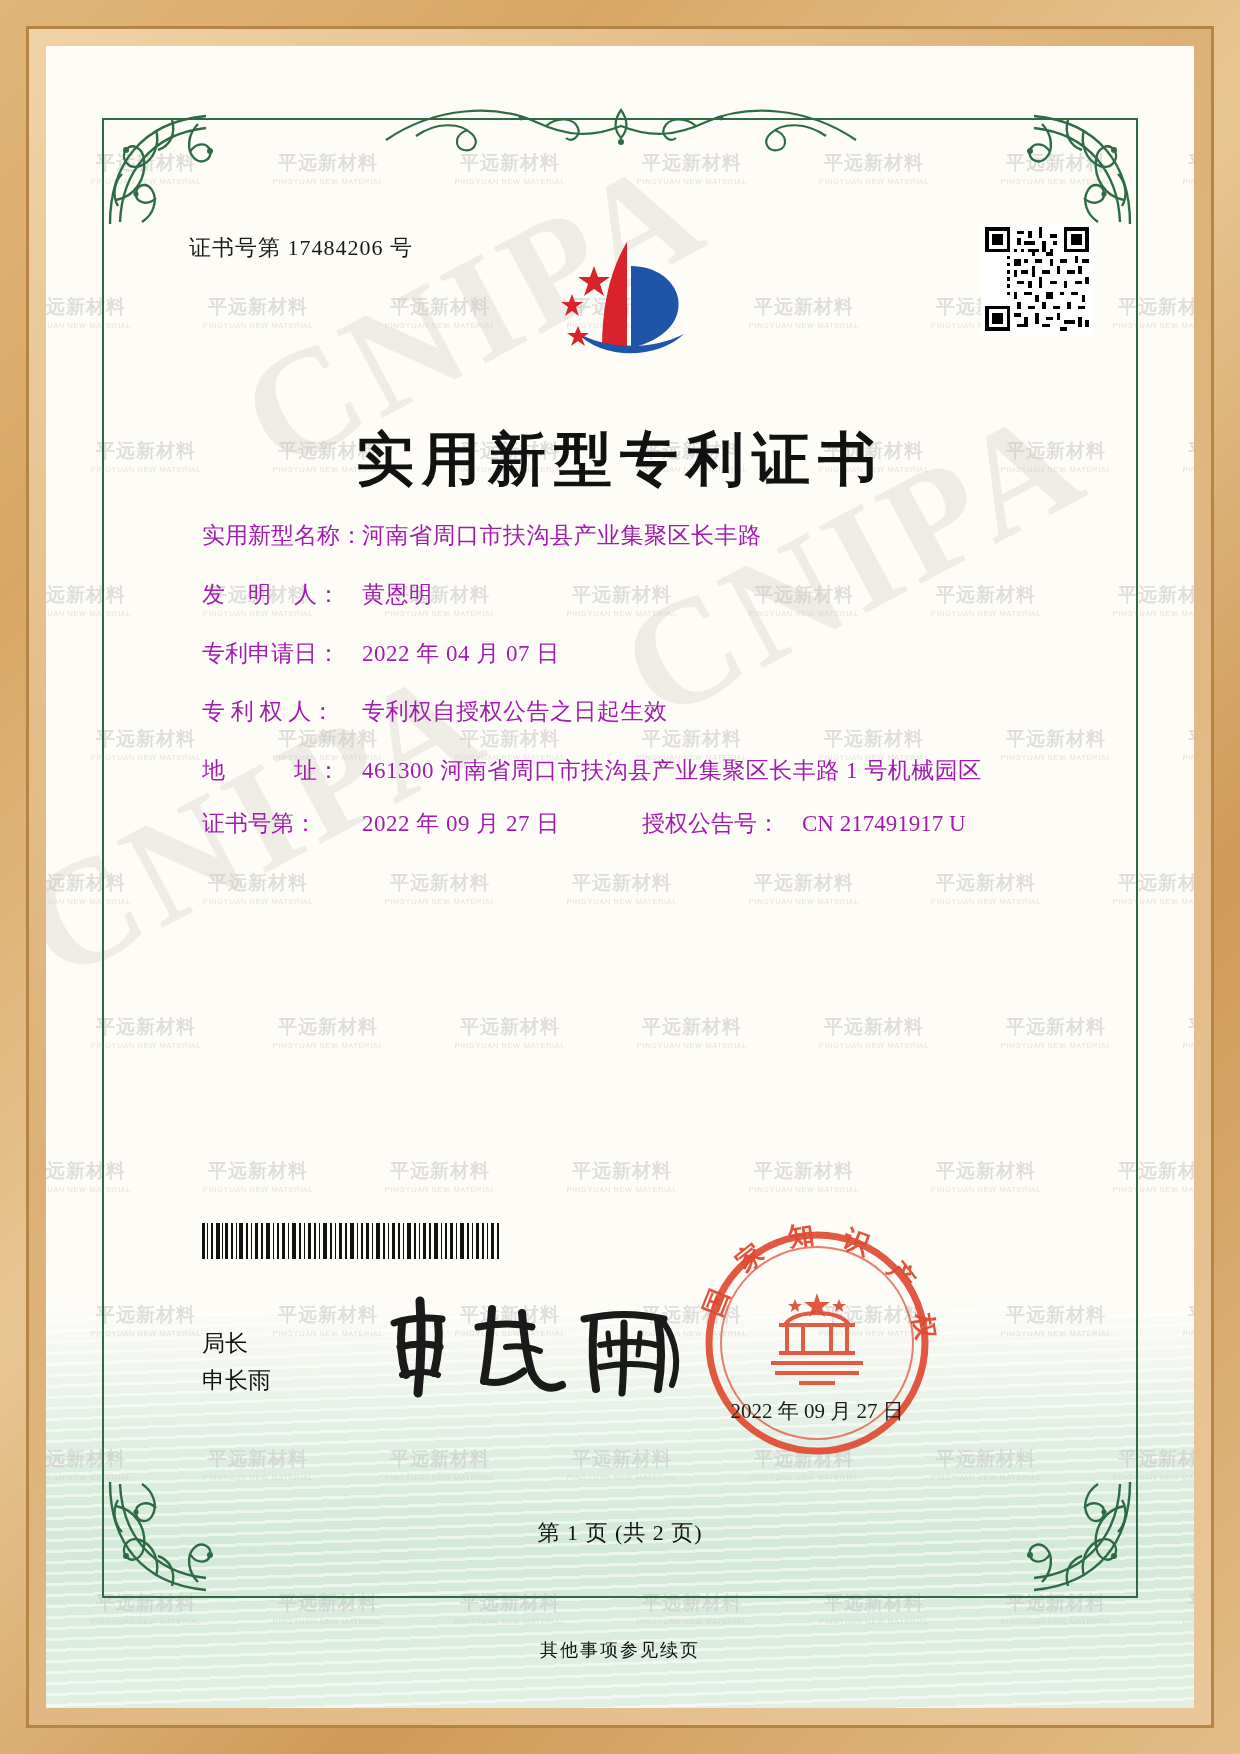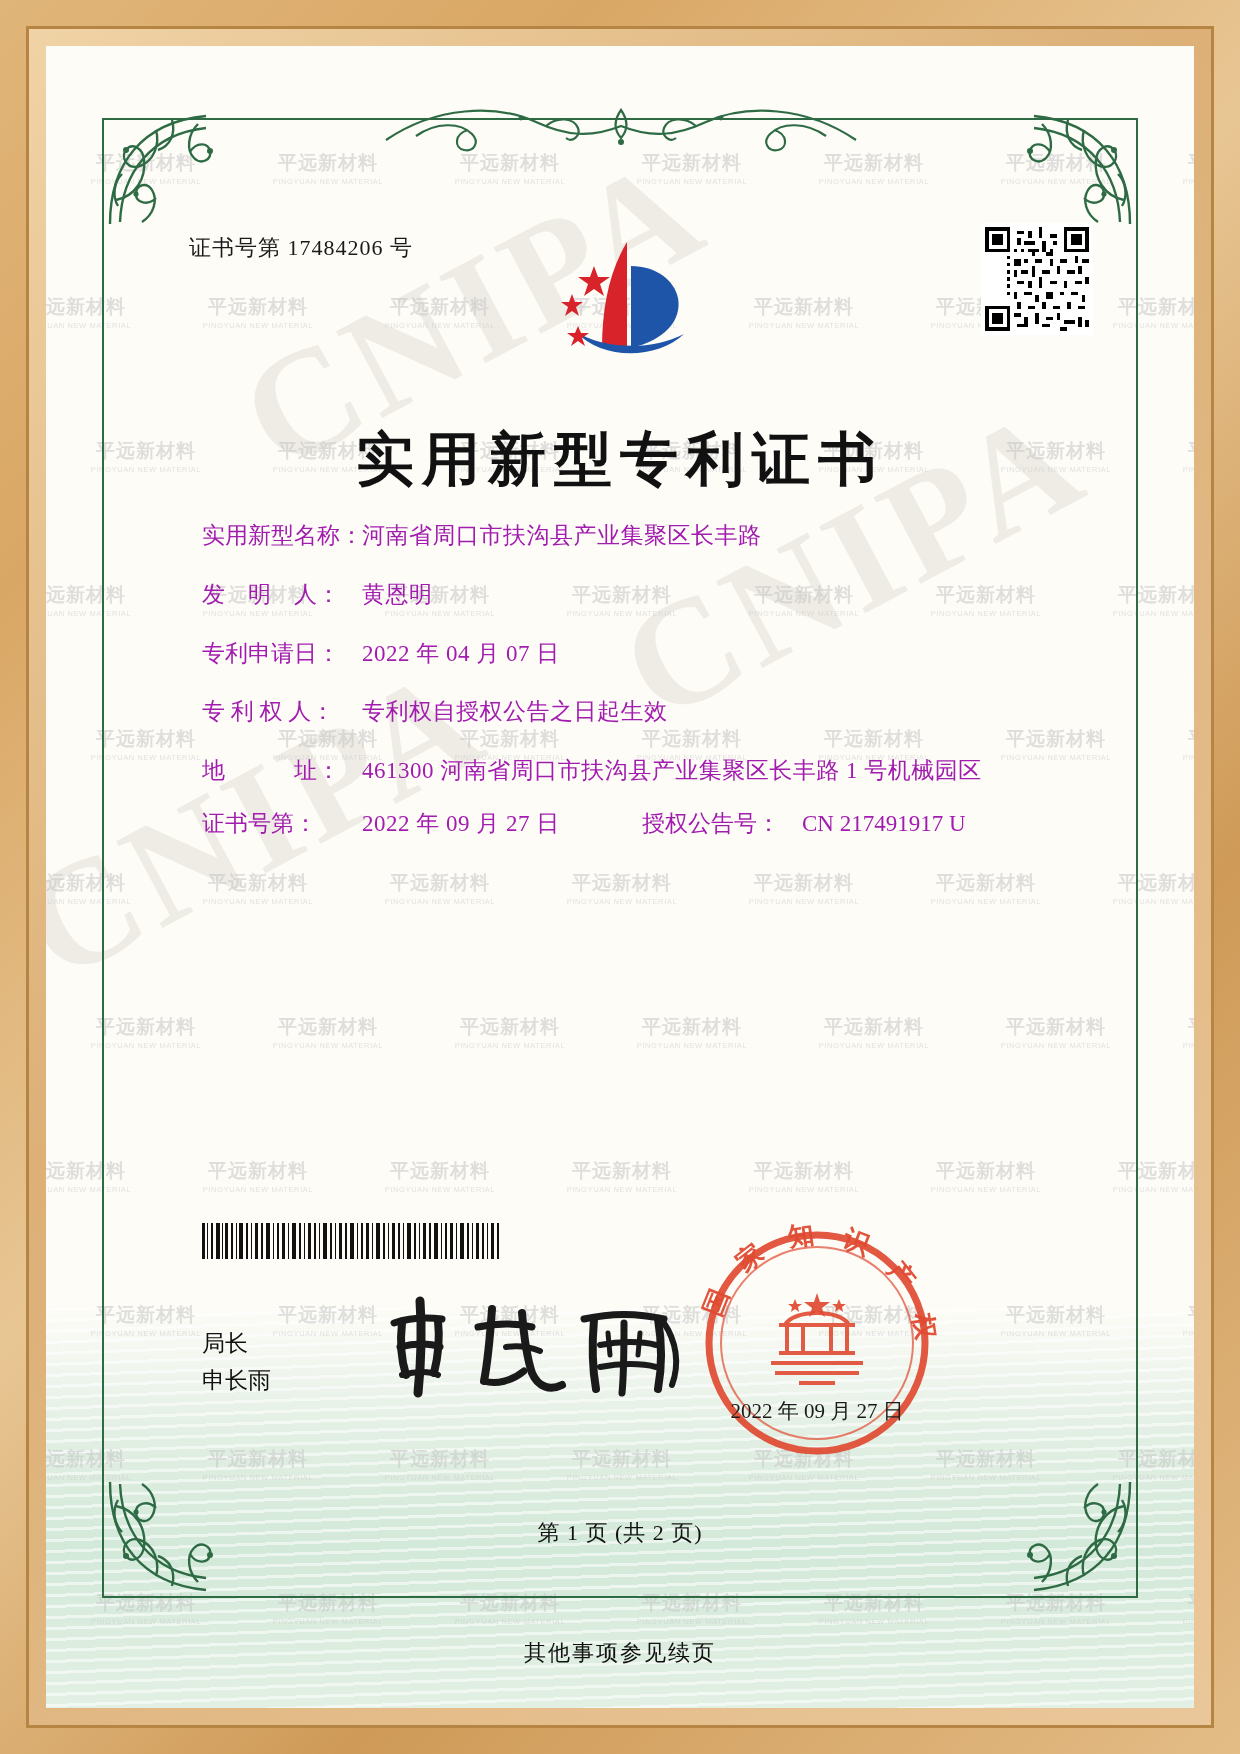--- a/index.html
+++ b/index.html
@@ -252,21 +252,21 @@
     font-size: 22px;
     color: #111;
     letter-spacing: 1px;
   }
 
   .footnote {
     position: absolute;
     left: 0; top: 1592px;
     width: 1148px;
     text-align: center;
-    font-size: 22px;
+    font-size: 18px;
     color: #111;
     letter-spacing: 2px;
   }
 </style>
 </head>
 <body>
 
 <div class="frame-outer">
   <div class="frame-inner-bevel"></div>
 

